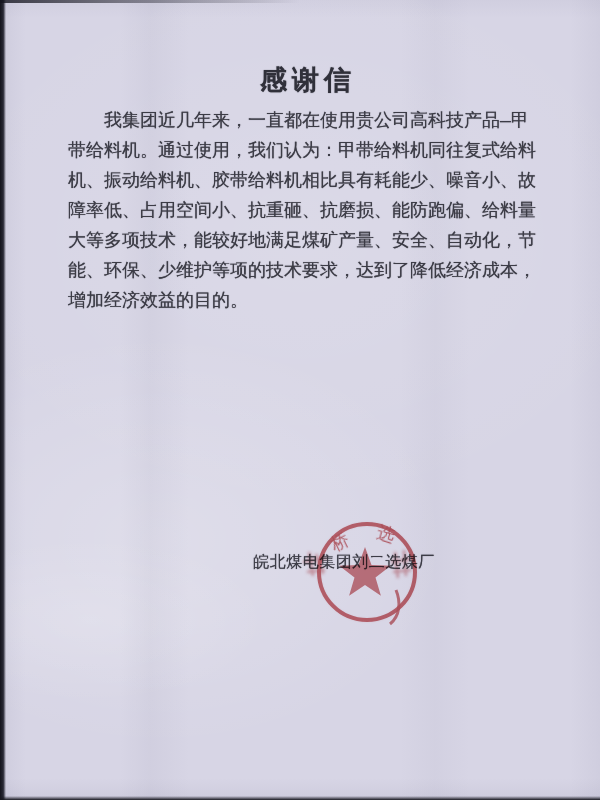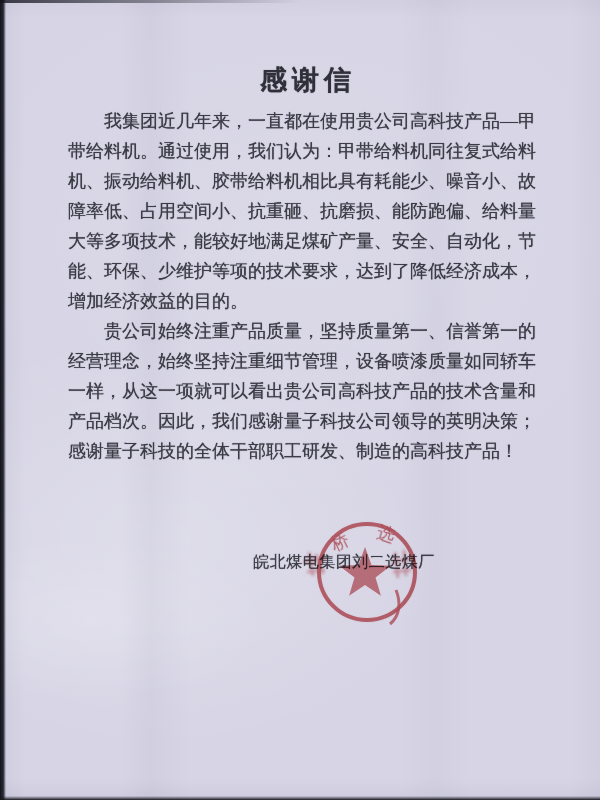--- a/index.html
+++ b/index.html
@@ -44,20 +44,21 @@
   .title{
     position:absolute;top:62px;left:0;right:0;
     text-align:center;padding-left:16px;
     font-size:27px;font-weight:bold;letter-spacing:5px;
     color:#30303a;text-shadow:0 0 1px rgba(48,48,58,0.75);
   }
   .body-text{
     position:absolute;left:68px;top:106px;width:482px;
     font-size:18px;line-height:30px;color:#3c3c46;
     text-shadow:0 0 0.8px rgba(60,60,70,0.85);
+    font-family:Liberation Mono, monospace;
   }
   .para{white-space:pre-line;}
 
   .sign-area{
     position:absolute;left:0;right:4px;top:552px;
     text-align:center;padding-left:92px;
     color:#3c3c46;text-shadow:0 0 0.8px rgba(60,60,70,0.85);
   }
   .sign-line{font-size:16px;letter-spacing:0.5px;}
   .date-line{font-size:19px;margin-top:16px;letter-spacing:1px;}
@@ -79,25 +80,20 @@
 <div class="title">感谢信</div>
 
 <div class="body-text">
   <div class="para">　　我集团近几年来，一直都在使用贵公司高科技产品—甲
 带给料机。通过使用，我们认为：甲带给料机同往复式给料
 机、振动给料机、胶带给料机相比具有耗能少、噪音小、故
 障率低、占用空间小、抗重砸、抗磨损、能防跑偏、给料量
 大等多项技术，能较好地满足煤矿产量、安全、自动化，节
 能、环保、少维护等项的技术要求，达到了降低经济成本，
 增加经济效益的目的。</div>
-  <div class="para">　　贵公司始终注重产品质量，坚持质量第一、信誉第一的
-经营理念，始终坚持注重细节管理，设备喷漆质量如同轿车
-一样，从这一项就可以看出贵公司高科技产品的技术含量和
-产品档次。因此，我们感谢量子科技公司领导的英明决策；
-感谢量子科技的全体干部职工研发、制造的高科技产品！</div>
 </div>
 
 <div class="sign-area">
   <div class="sign-line">皖北煤电集团刘二选煤厂</div>
 </div>
 
 <svg class="seal" viewBox="0 0 145 145" xmlns="http://www.w3.org/2000/svg">
   <defs>
     <filter id="b1" x="-30%" y="-30%" width="160%" height="160%">
         <feGaussianBlur stdDeviation="0.6"></feGaussianBlur>

